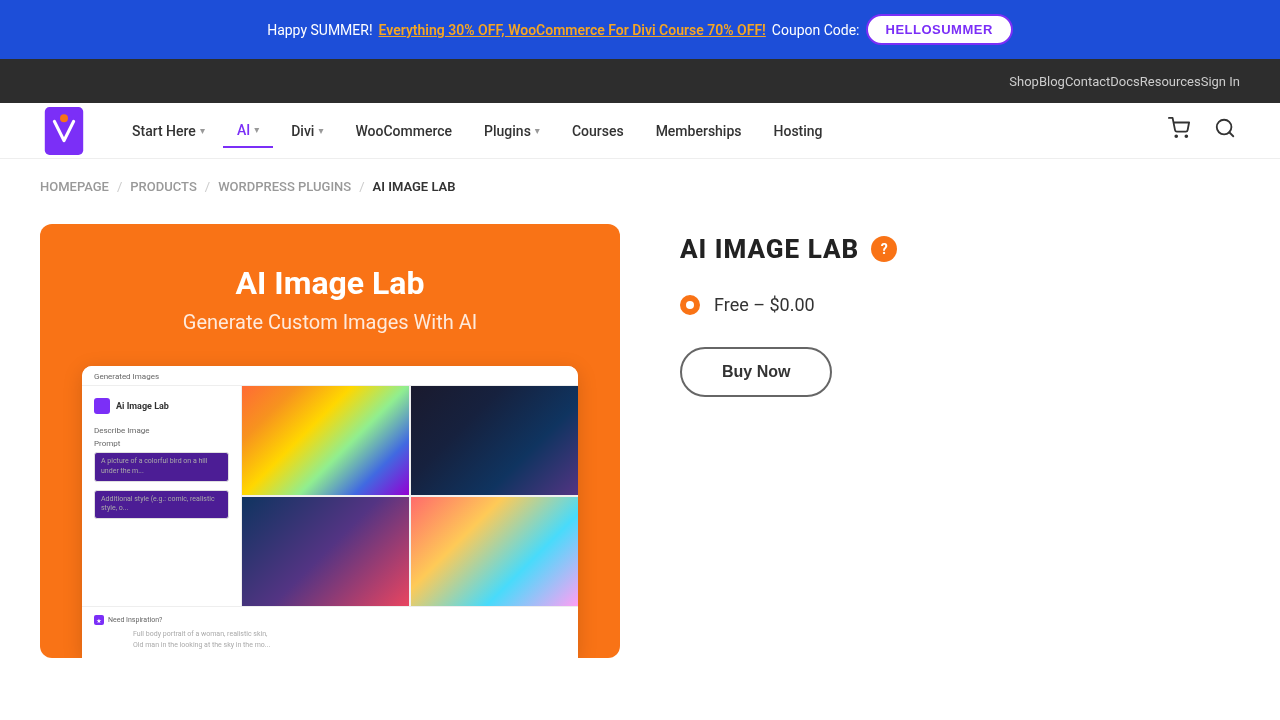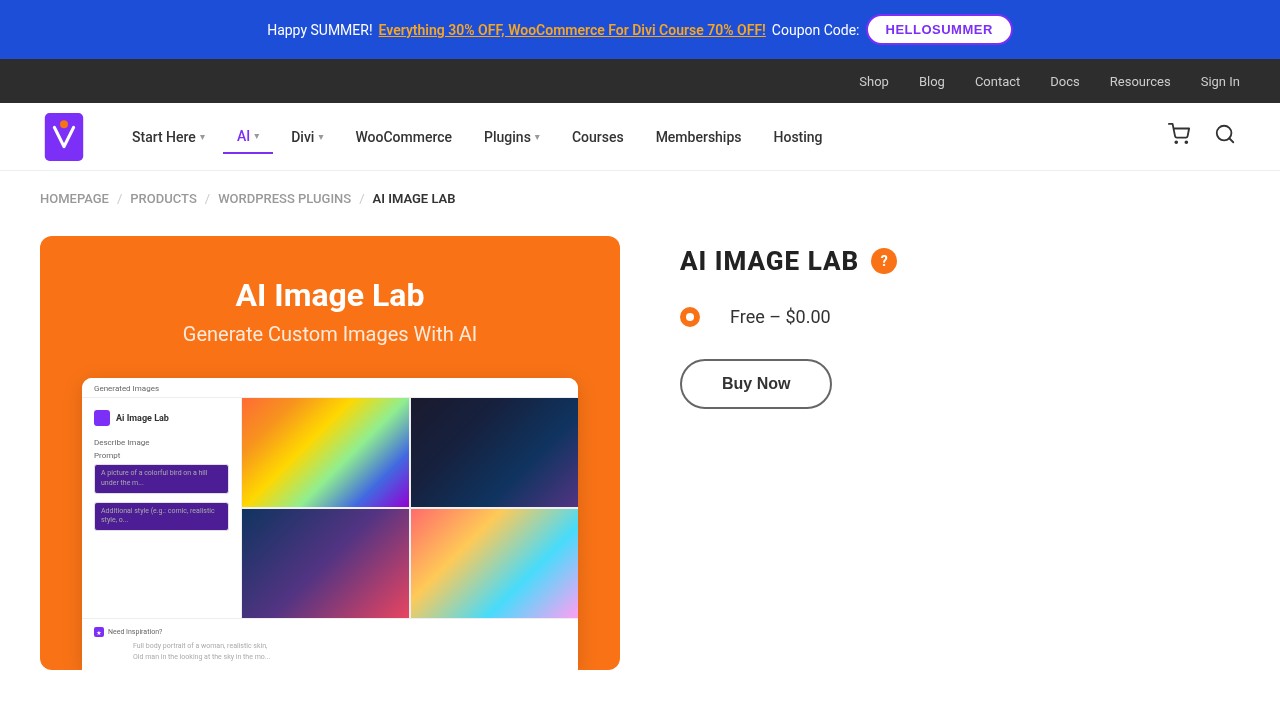--- a/index.html
+++ b/index.html
@@ -35,37 +35,36 @@
       letter-spacing: 0.5px;
     }
 
     
     .top-nav {
       background: #2d2d2d;
       display: flex;
       justify-content: flex-end;
       align-items: center;
       padding: 0 40px;
-      gap: 30px;
       height: 44px;
     }
     .top-nav a {
       color: #ccc;
       text-decoration: none;
       font-size: 13px;
     }
 
     
     .main-nav {
       background: #fff;
       border-bottom: 1px solid #eee;
       display: flex;
       align-items: center;
       padding: 0 40px;
-      height: 68px;
+      height: 56px;
       gap: 0;
     }
     .logo {
       display: flex;
       align-items: center;
       gap: 8px;
       margin-right: 30px;
       text-decoration: none;
     }
     .logo-icon {
@@ -321,21 +320,21 @@
     
     .pricing-options {
       display: flex;
       flex-direction: column;
       gap: 16px;
       margin-bottom: 32px;
     }
     .pricing-option {
       display: flex;
       align-items: center;
-      gap: 30px;
+      gap: 14px;
       cursor: pointer;
     }
     .radio-outer {
       width: 20px;
       height: 20px;
       border-radius: 50%;
       border: 2px solid #ccc;
       display: flex;
       align-items: center;
       justify-content: center;

